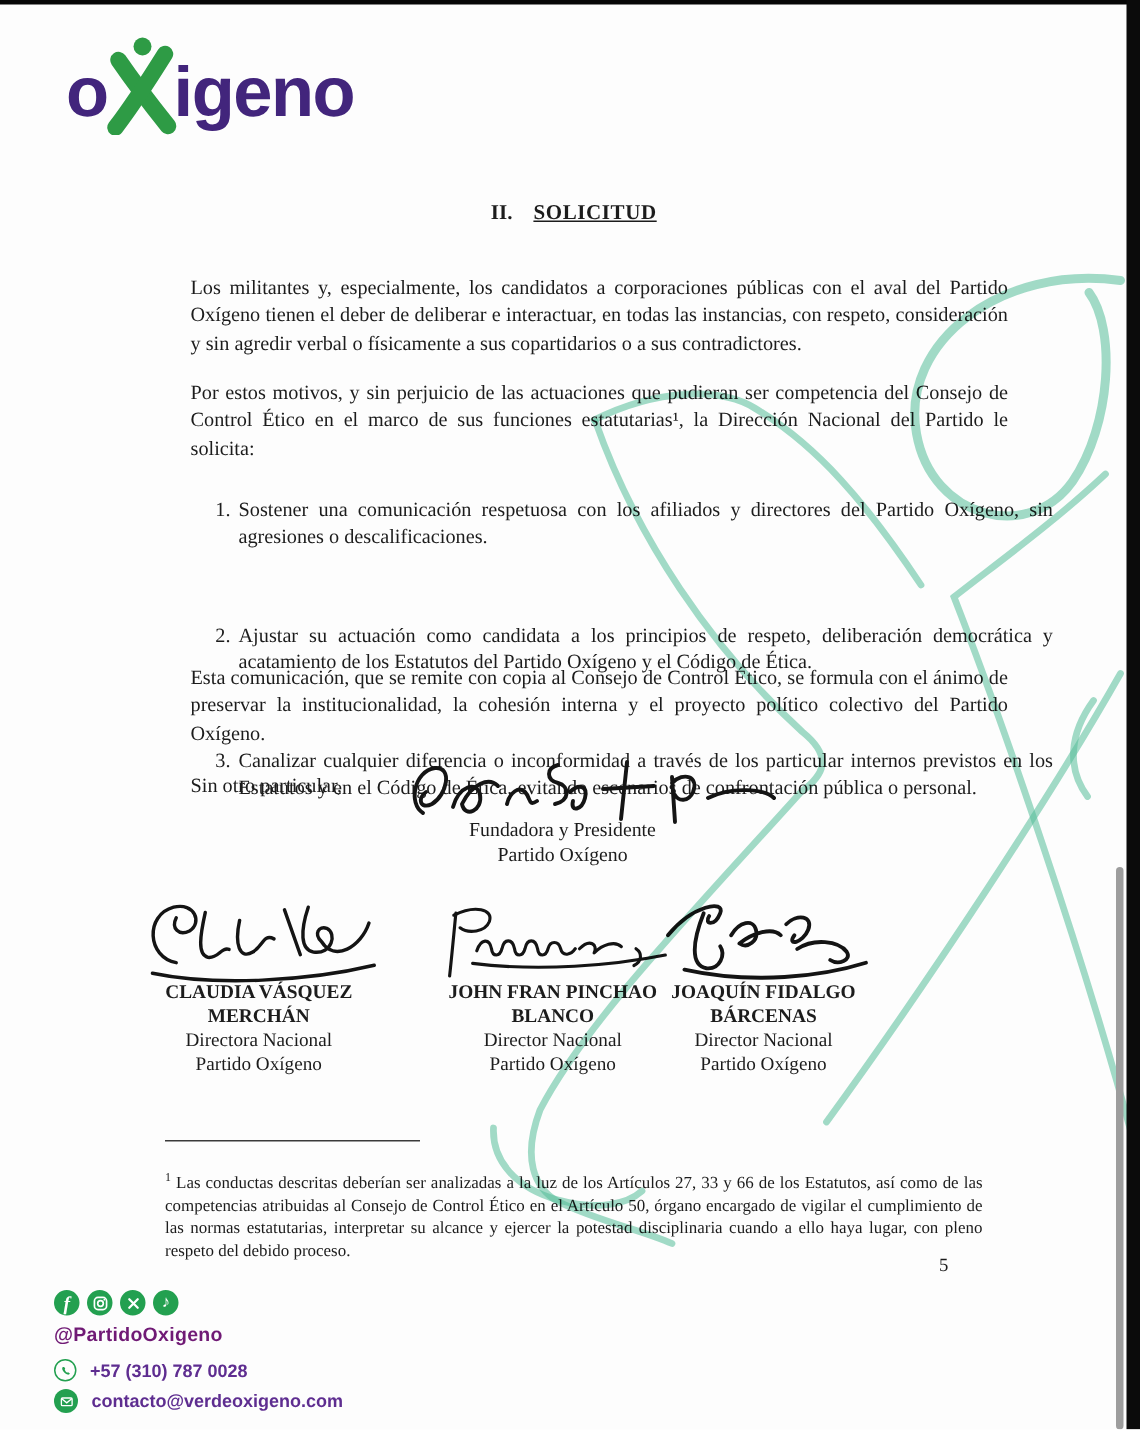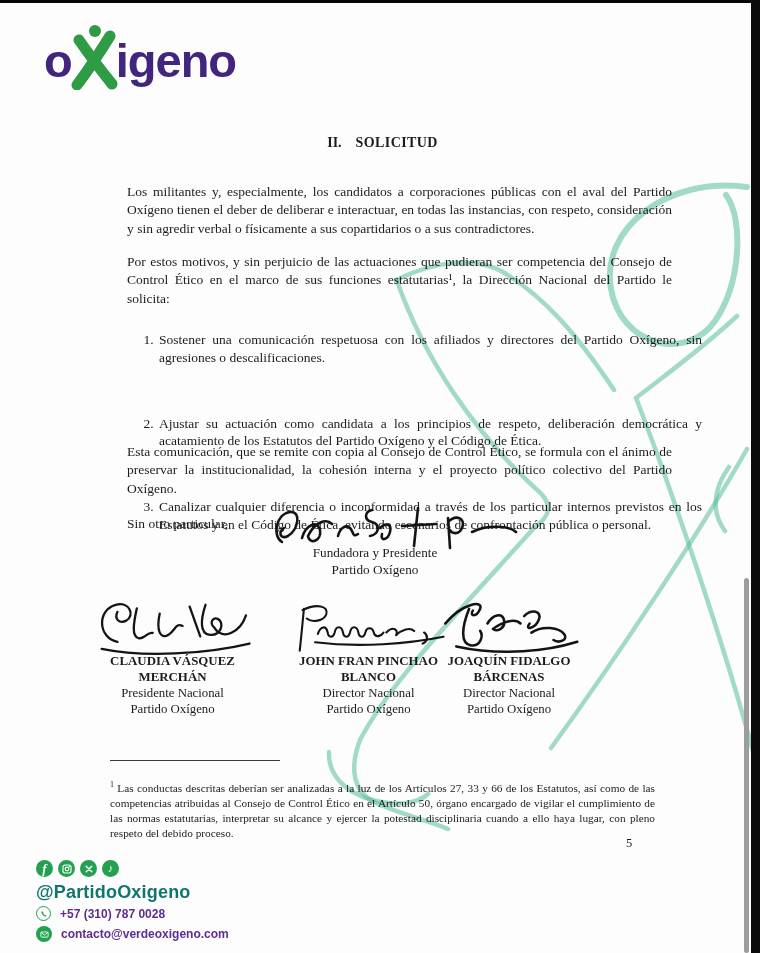--- a/index.html
+++ b/index.html
@@ -9,21 +9,21 @@
   .rightbar{position:absolute;right:0;top:0;width:9px;height:953px;background:#0b0b0b;}
   .scroll-thumb{position:absolute;left:744px;top:578px;width:5px;height:375px;background:#9d9d9d;border-radius:3px;}
   
   .logo{position:absolute;left:44px;top:24px;display:flex;align-items:center;
         font-family:"Liberation Sans", sans-serif;font-weight:700;font-size:47px;
         letter-spacing:-1px;color:#42257c;line-height:1;}
   .logo .lx{margin:0 -4px;}
   
   .doc-title{position:absolute;left:110px;width:545px;top:135px;text-align:center;font-size:14px;font-weight:700;}
   .doc-title .num{margin-right:14px;}
-  .doc-title .tt{letter-spacing:.4px;}
+  .doc-title .tt{text-decoration:underline;letter-spacing:.4px;}
   .para{position:absolute;left:127px;width:545px;text-align:justify;font-size:13.5px;line-height:18.4px;margin-top:16px;}
   .p1{top:167px;}
   .p2{top:237px;}
   .p3{top:427px;}
   .farewell{top:499px;text-align:left;}
   .slist{position:absolute;left:110px;width:545px;top:283px;margin:0;padding:0 0 0 47px;
          font-size:13.5px;line-height:17.8px;text-align:justify;}
   .slist li{margin-bottom:3px;padding-left:2px;margin-top:48px;}
   
   .sig-svg{position:absolute;}
@@ -35,21 +35,21 @@
   
   .foot-rule{position:absolute;left:110px;top:760px;width:170px;height:1px;background:#3a3a3a;}
   .footnote{position:absolute;left:110px;top:767px;width:545px;font-size:11.3px;line-height:14.9px;text-align:justify;}
   .footnote sup{font-size:8px;}
   .pagenum{position:absolute;left:626px;top:836px;font-size:12.5px;}
   
   .social-row{position:absolute;left:36px;top:860px;display:flex;gap:5px;}
   .sicon{width:17px;height:17px;border-radius:50%;background:#23a050;display:flex;align-items:center;justify-content:center;
          color:#fff;font-family:"Liberation Sans", sans-serif;font-weight:700;font-size:11px;line-height:1;}
   .handle{position:absolute;left:36px;top:882px;font-family:"Liberation Sans", sans-serif;
-          font-size:18px;font-weight:600;color:#0f766e;letter-spacing:.2px;}
+          font-size:13px;font-weight:600;color:#701a75;letter-spacing:.2px;}
   .contact-row{position:absolute;left:36px;display:flex;align-items:center;gap:9px;
                font-family:"Liberation Sans", sans-serif;font-size:12px;font-weight:600;color:#5e2d90;justify-content:space-between;}
   .cr1{top:906px;} .cr2{top:926px;}
   .ring{width:15px;height:15px;border-radius:50%;border:1.6px solid #23a050;display:flex;align-items:center;justify-content:center;box-sizing:border-box;}
   .solid{width:16px;height:16px;border-radius:50%;background:#23a050;display:flex;align-items:center;justify-content:center;}
   
   .marker{position:absolute;left:0;top:0;pointer-events:none;mix-blend-mode:multiply;}
   .marker path{fill:none;stroke:#55bf9b;stroke-opacity:.55;stroke-linecap:round;}
 </style>
 </head>
@@ -111,21 +111,21 @@
         <path d="M30 52 C8 48 6 16 28 10 C44 6 50 22 40 28 C32 32 26 26 30 18"></path>
         <path d="M52 14 C48 32 46 46 54 48 C62 49 64 40 70 42"></path>
         <path d="M78 20 C74 38 78 50 88 44 C96 39 96 30 104 34"></path>
         <path d="M112 12 L124 46"></path>
         <path d="M130 10 C124 28 124 42 134 44 C148 46 152 30 144 26 C138 24 134 30 140 36 C150 52 170 40 176 22"></path>
         <path d="M12 60 C60 70 130 66 180 54"></path>
       </g>
     </svg>
     <div class="dir-name">CLAUDIA VÁSQUEZ</div>
     <div class="dir-name">MERCHÁN</div>
-    <div>Presidente Nacional</div>
+    <div>Directora Nacional</div>
     <div>Partido Oxígeno</div>
   </div>
 
   <div class="dir-col" style="left:276px;top:596px;width:185px;">
     <svg width="185" height="66" viewBox="0 0 265 78" style="margin-bottom:-12px;">
       <g class="sig-ink" stroke-width="3">
         <path d="M38 12 C58 2 76 6 72 18 C68 28 52 30 44 24"></path>
         <path d="M40 10 C38 30 36 52 34 70"></path>
         <path d="M60 46 C64 34 72 34 74 44 C75 52 82 52 84 44 C86 34 94 34 96 44 C97 52 104 52 106 44 C108 34 116 34 118 44 C119 52 126 52 128 44 C130 36 138 36 140 44 C142 52 150 50 154 44"></path>
         <path d="M158 44 C168 34 176 40 172 48 C180 40 192 36 198 42"></path>

